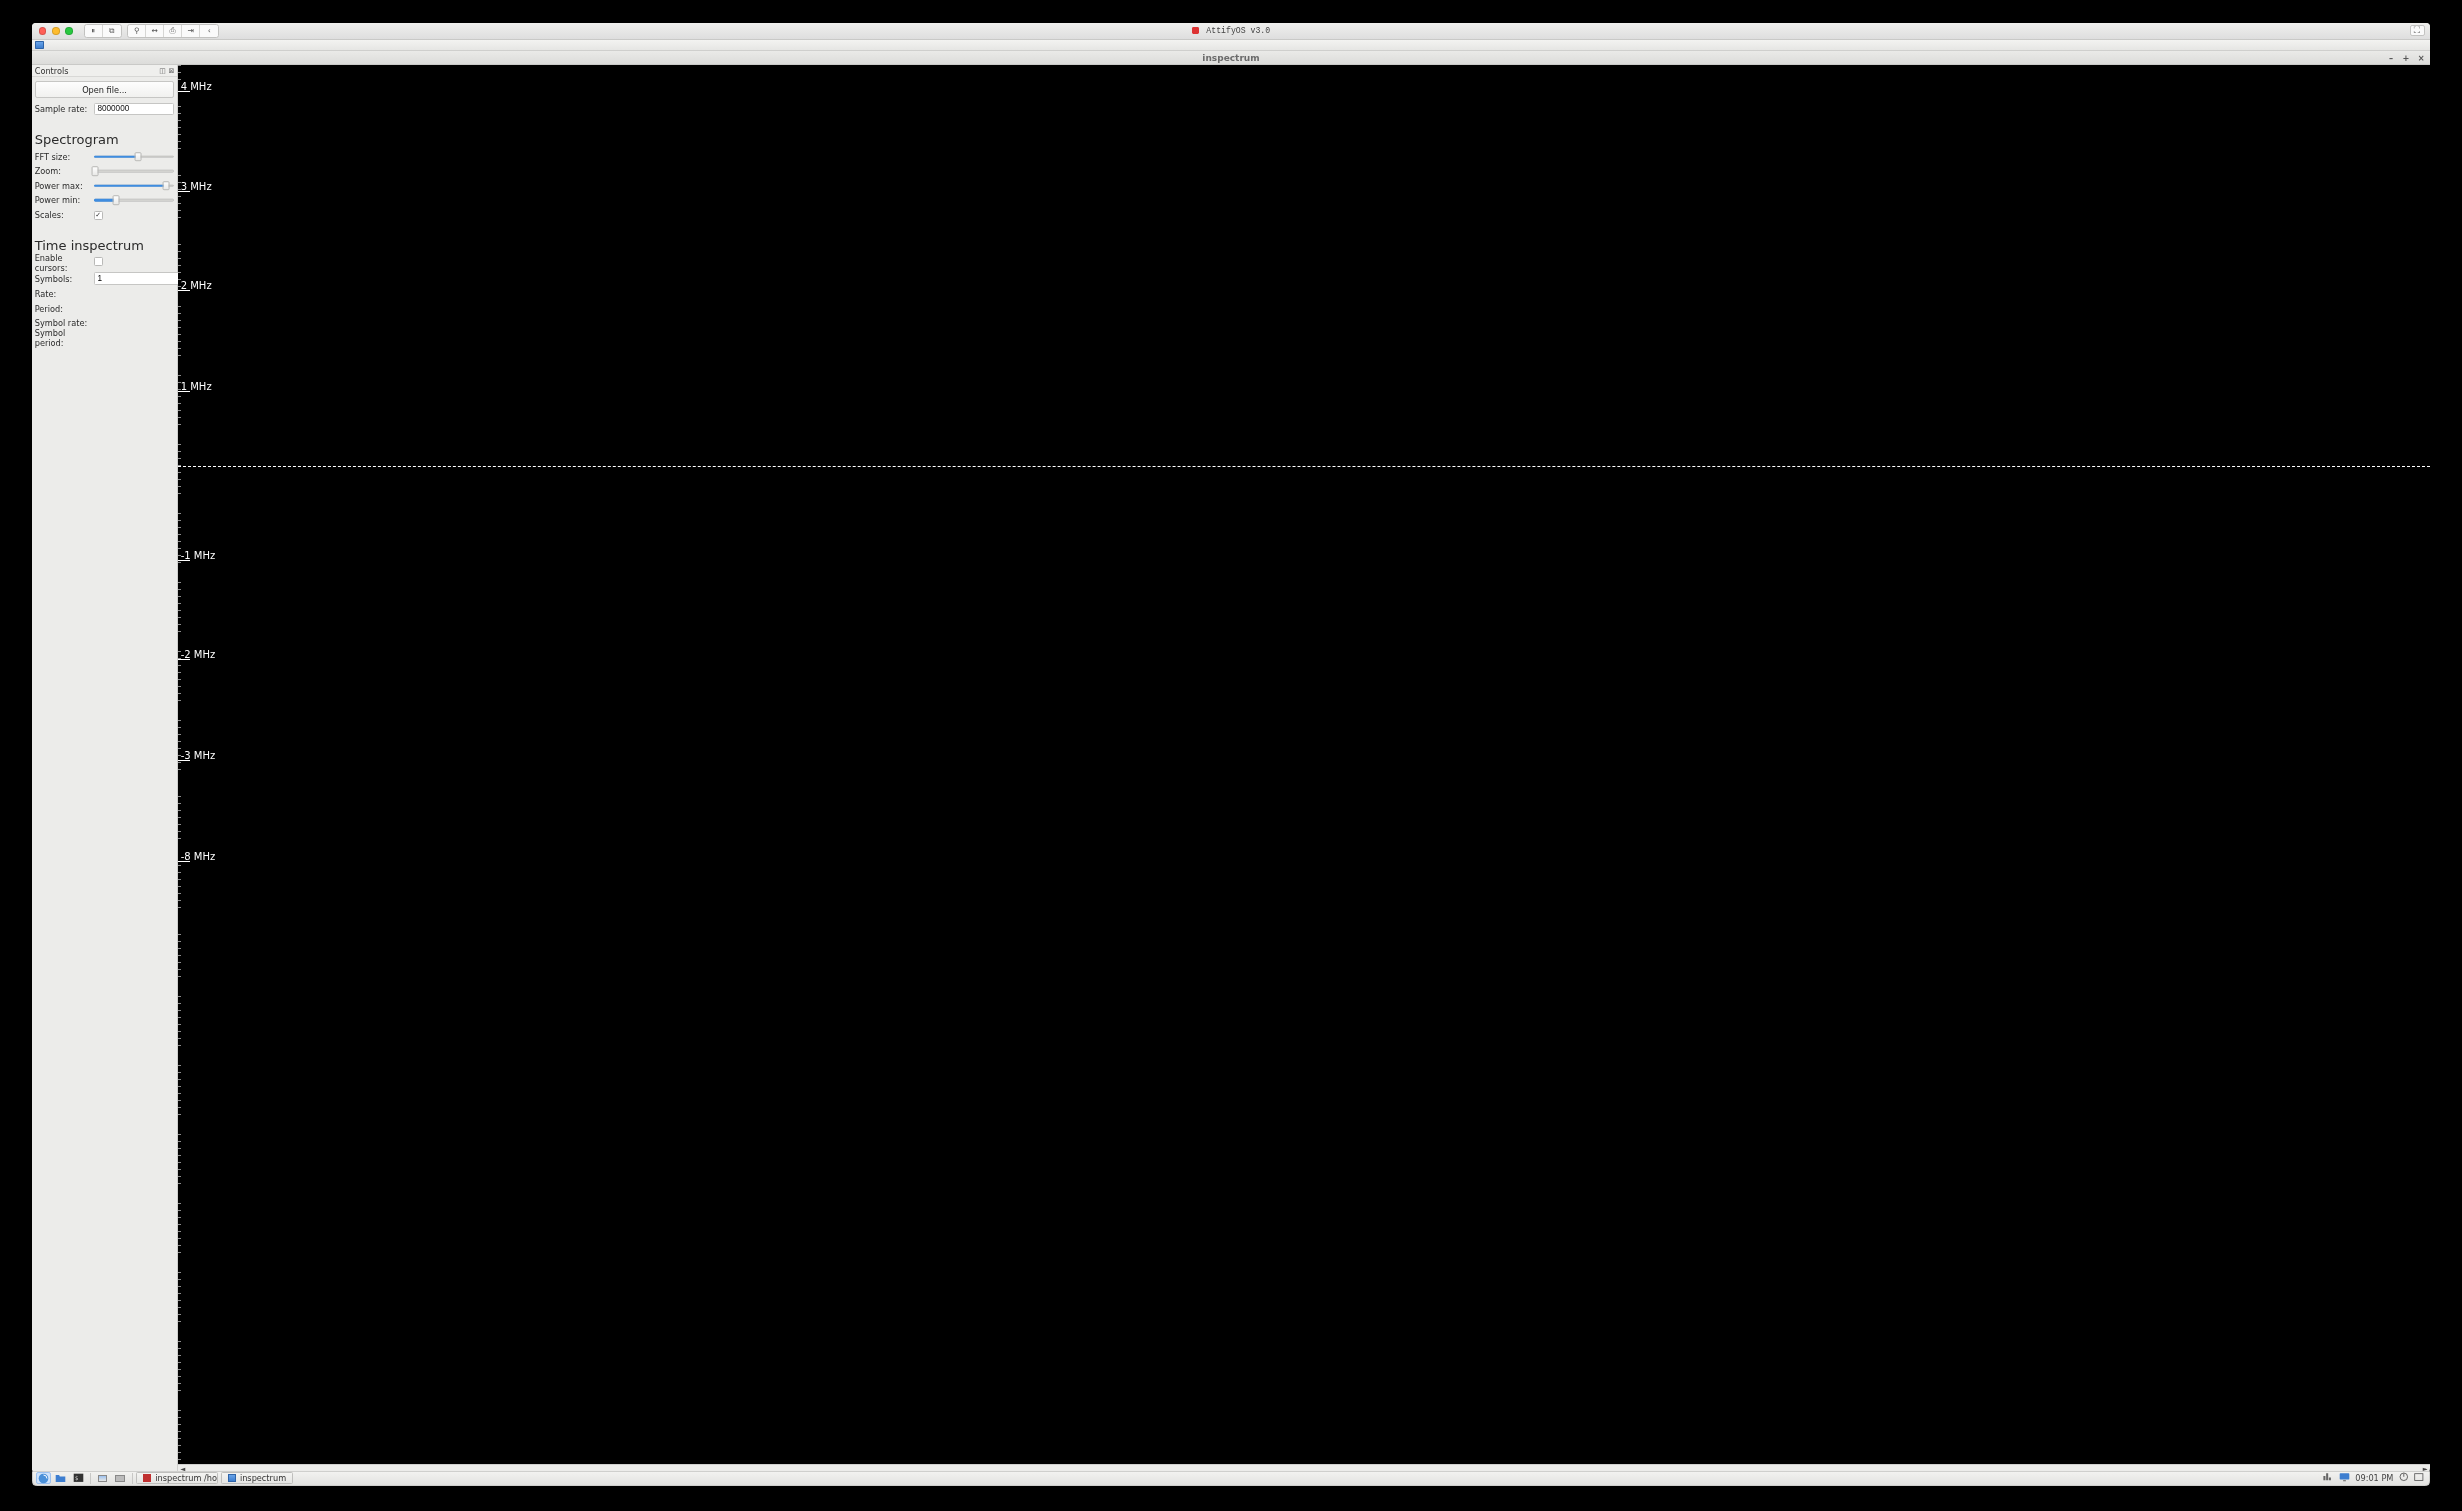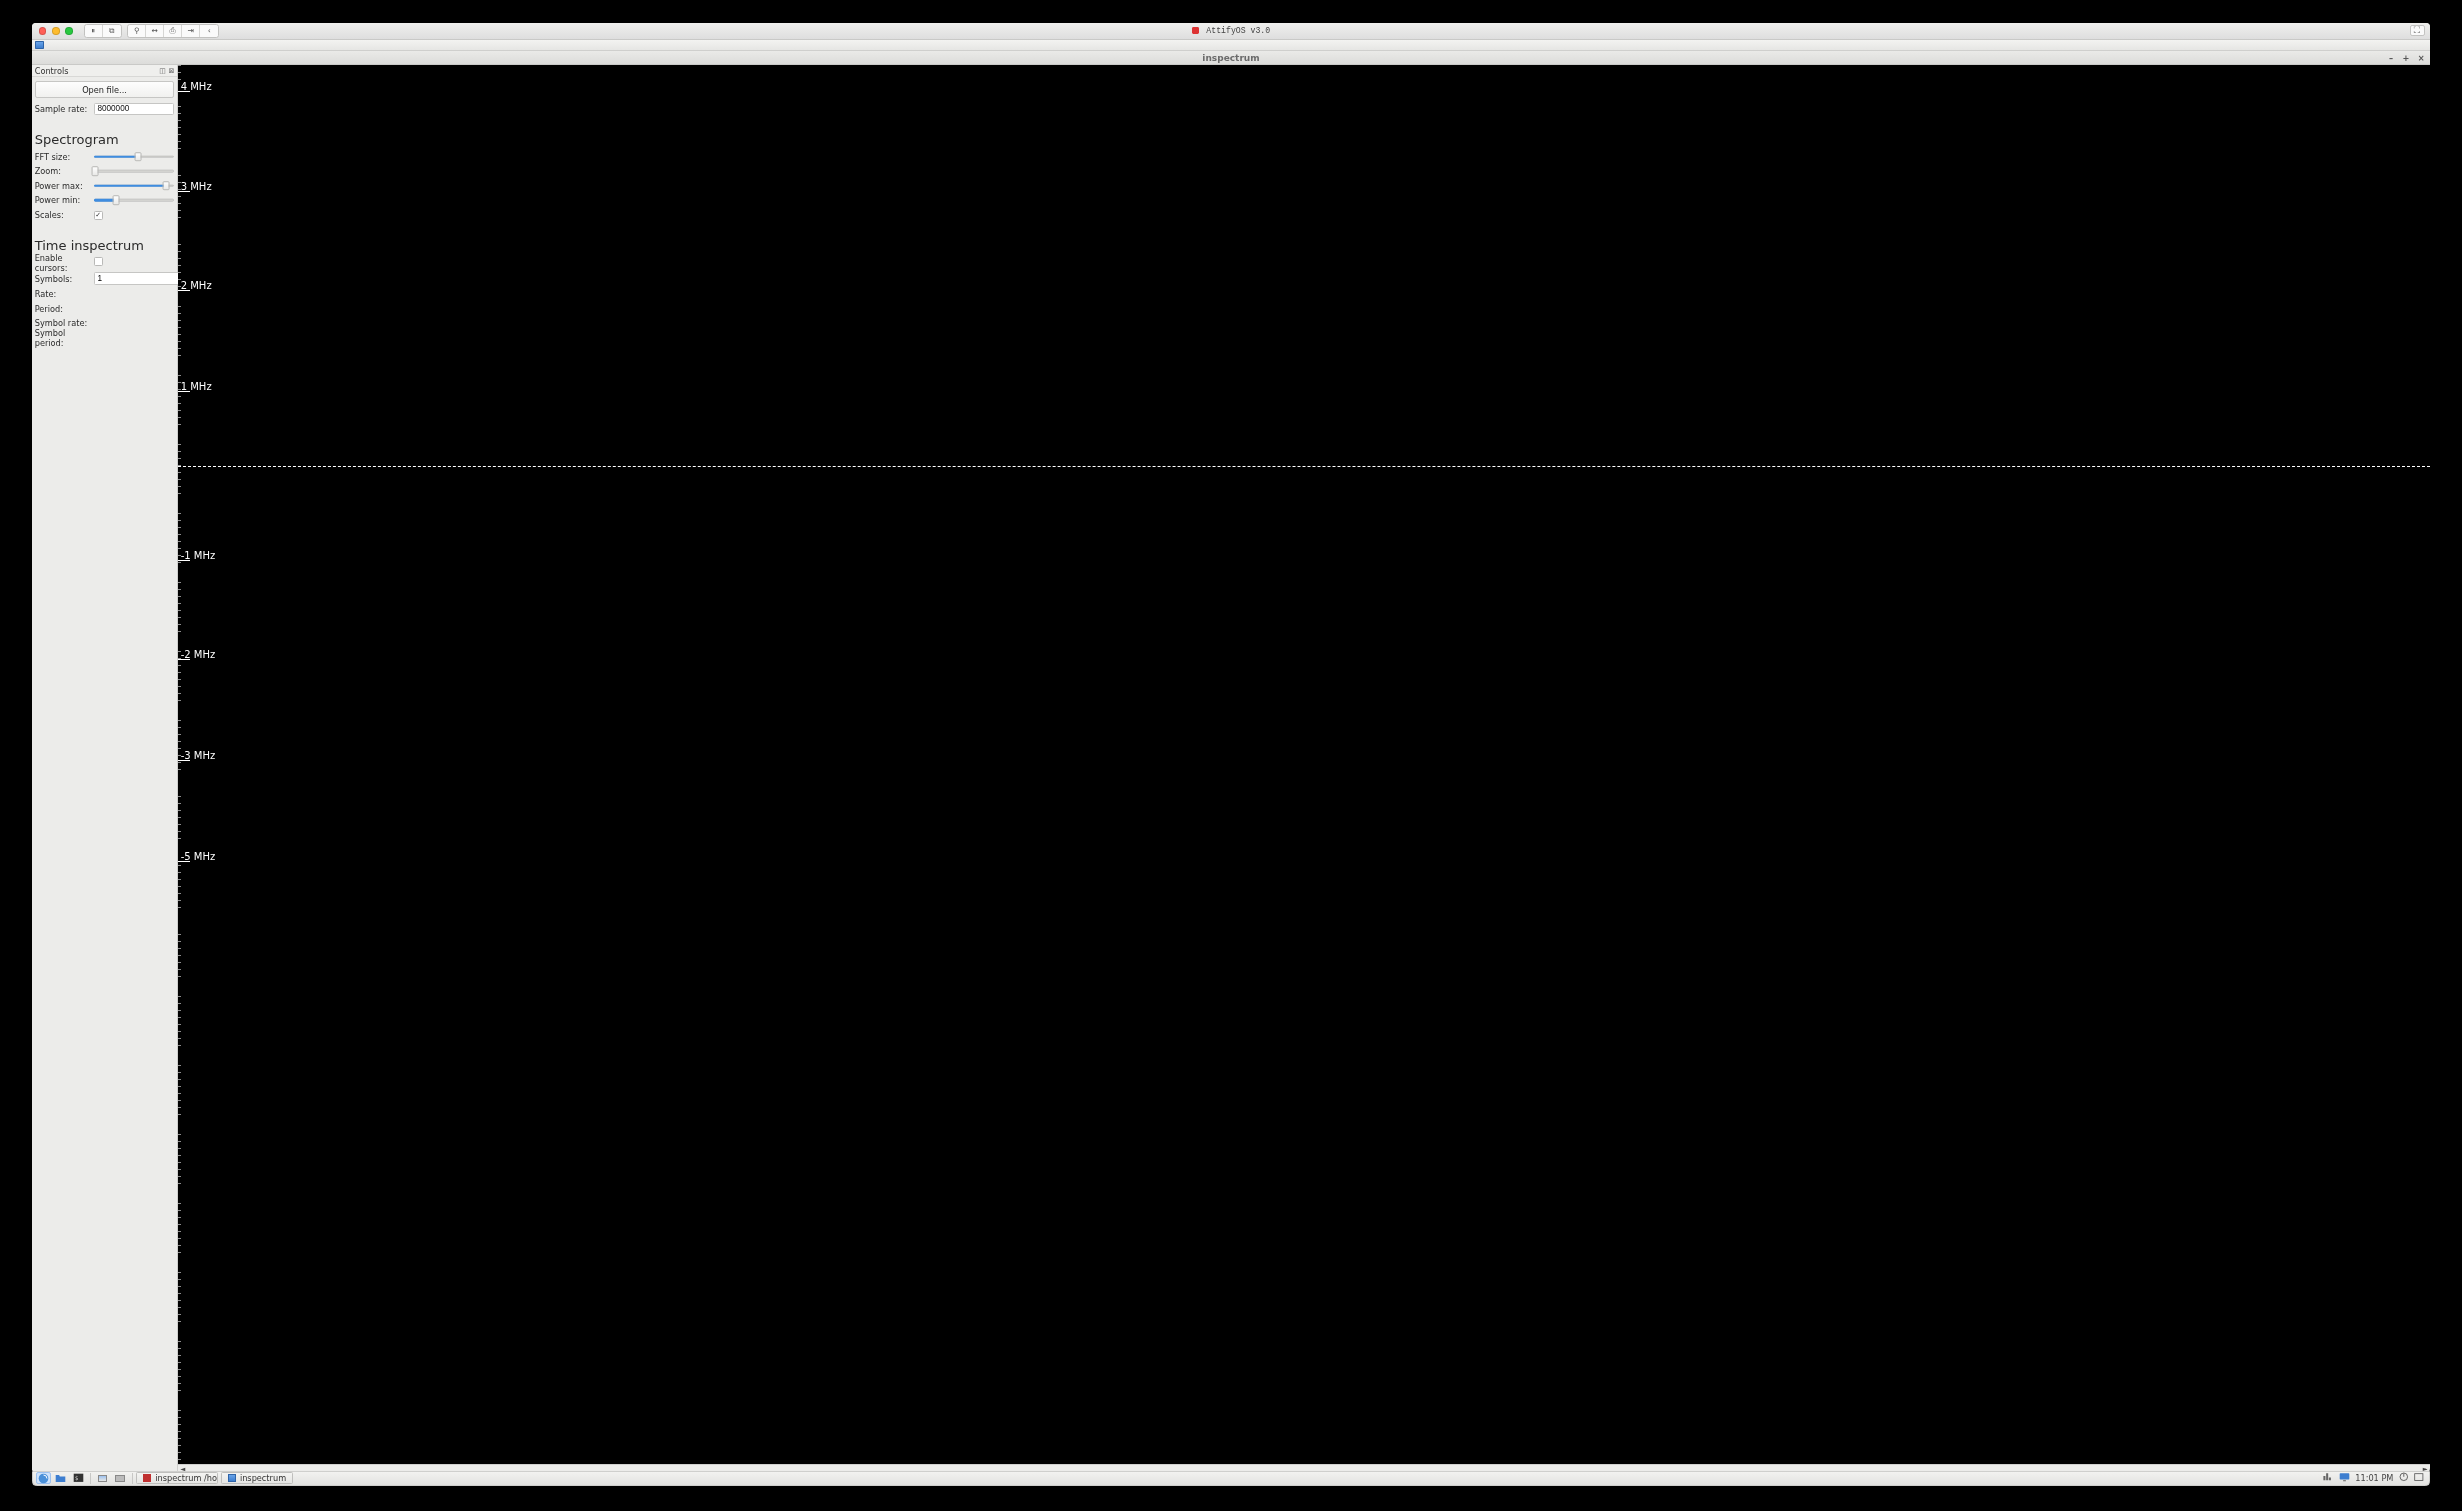--- a/index.html
+++ b/index.html
@@ -362,21 +362,21 @@
                 <div class="ylabel" style="top: 15.7%;">2 MHz</div>
                 <div class="ytick-major" style="top: 15.7%;"></div>
                 <div class="ylabel" style="top: 22.9%;">1 MHz</div>
                 <div class="ytick-major" style="top: 22.9%;"></div>
                 <div class="ylabel" style="top: 35%;">-1 MHz</div>
                 <div class="ytick-major" style="top: 35%;"></div>
                 <div class="ylabel" style="top: 42.1%;">-2 MHz</div>
                 <div class="ytick-major" style="top: 42.1%;"></div>
                 <div class="ylabel" style="top: 49.3%;">-3 MHz</div>
                 <div class="ytick-major" style="top: 49.3%;"></div>
-                <div class="ylabel" style="top: 56.5%;">-5 MHz</div>
+                <div class="ylabel" style="top: 56.5%;">-8 MHz</div>
                 <div class="ytick-major" style="top: 56.5%;"></div>
               </div>
             <div class="center-line" id="centerline" style="top: 28.5%;"></div>
             <div class="hscroll">
               <div class="arrow">◄</div>
               <div class="track"></div>
               <div class="arrow">►</div>
             </div>
           </div>
         </div>
@@ -426,21 +426,21 @@
         <svg width="11" height="9.6" viewBox="0 0 16 14">
             <path d="M2 12h3V6H2zM6 12h3V2H6zM10 12h3V8h-3z" fill="#666"></path>
           </svg>
       </span>
       <span>
         <svg width="11" height="9.6" viewBox="0 0 16 14">
             <rect x="1" y="2" width="14" height="9" rx="1" fill="#3d7ed0"></rect>
             <rect x="6" y="12" width="4" height="1.5" fill="#666"></rect>
           </svg>
       </span>
-      <span class="tb-clock">11:01 PM</span>
+      <span class="tb-clock">09:01 PM</span>
       <span>
         <svg width="9.6" height="9.6" viewBox="0 0 14 14">
             <circle cx="7" cy="7" r="5.5" fill="none" stroke="#555" stroke-width="1.3"></circle>
             <line x1="7" y1="2" x2="7" y2="7" stroke="#555" stroke-width="1.3"></line>
           </svg>
       </span>
       <span>
         <svg width="9.6" height="8.2" viewBox="0 0 14 12">
             <rect x="1" y="1" width="12" height="10" fill="none" stroke="#555" stroke-width="1.2"></rect>
           </svg>

